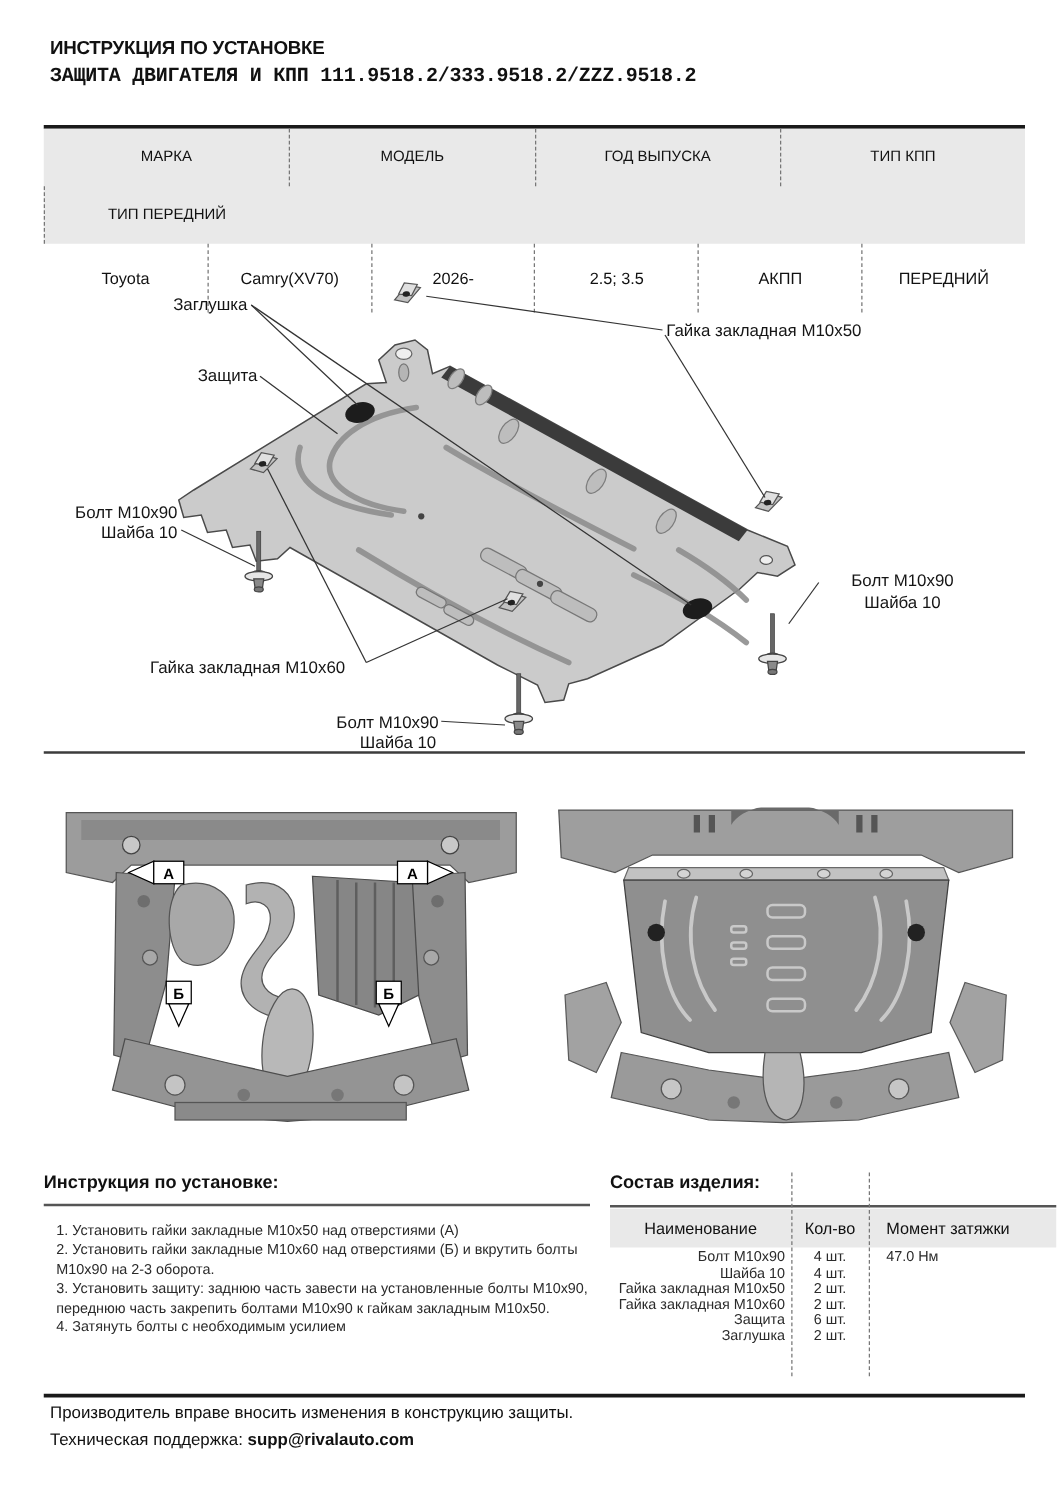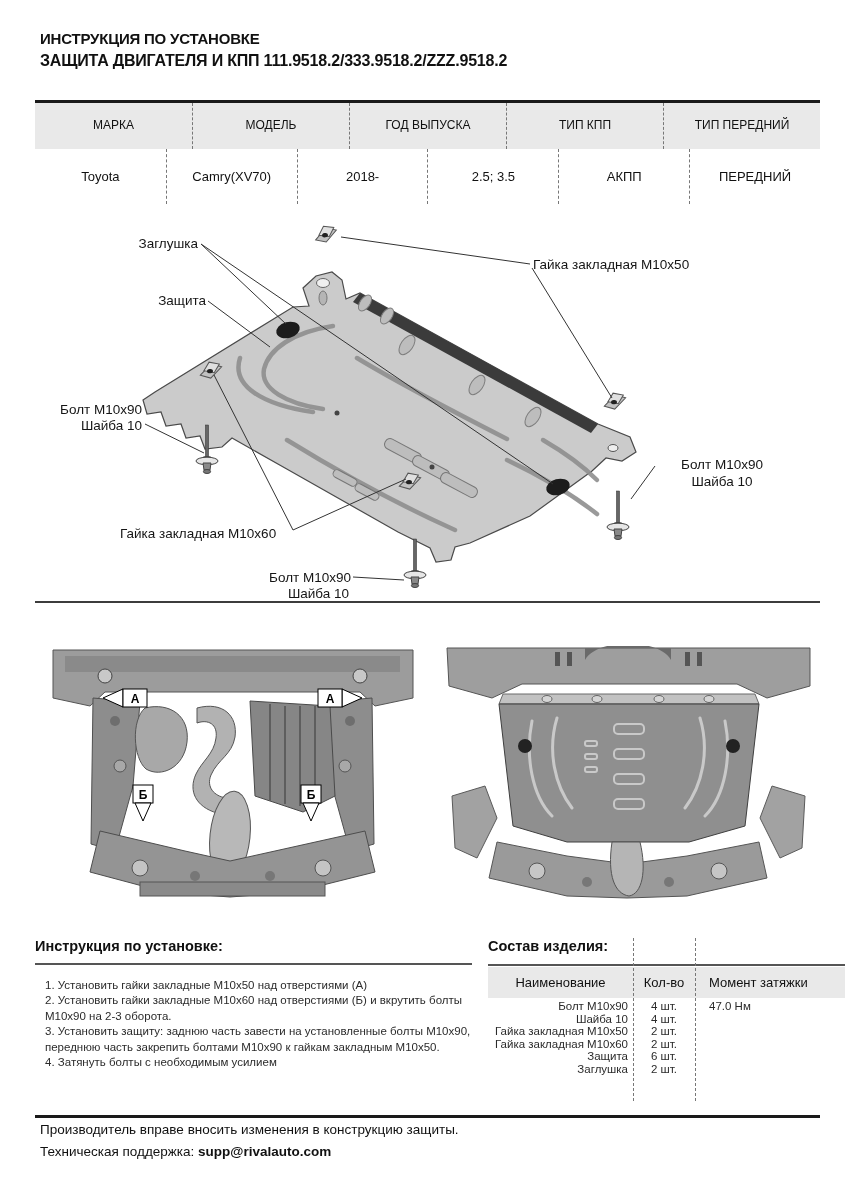--- a/index.html
+++ b/index.html
@@ -1,24 +1,24 @@
 <!DOCTYPE html>
 <html><head>
 <meta charset="utf-8">
 <style>
   html,body{margin:0;padding:0;background:#fff;}
   .page{position:relative;width:849px;height:1200px;background:#fff;overflow:hidden;
         font-family:"Liberation Sans",sans-serif;color:#111;}
   .abs{position:absolute;}
   
   .t1{left:40px;top:30px;font-size:15px;font-weight:600;letter-spacing:-0.2px;}
-  .t2{left:40px;top:52px;font-size:16px;font-weight:800;letter-spacing:-0.2px;}
+  .t2{left:40px;top:52px;font-size:16px;font-weight:800;letter-spacing:-0.2px;font-family:Liberation Mono, monospace;}
   
   .spec{left:35px;top:100px;width:785px;border-top:3px solid #1a1a1a;}
-  .spec .hdr{display:grid;grid-template-columns:repeat(5,1fr);background:#e9e9e9;}
+  .spec .hdr{display:grid;grid-template-columns:repeat(4,1fr);background:#e9e9e9;}
   .spec .row{display:grid;grid-template-columns:repeat(6,1fr);}
   .spec .cell{display:flex;align-items:center;justify-content:center;text-align:center;
               border-left:1px dashed #777;padding:2px 6px;box-sizing:border-box;}
   .spec .cell:first-child{border-left:none;}
   .spec .hdr .cell{height:46px;font-size:12px;line-height:1.15;}
   .spec .row .cell{height:55px;font-size:13px;}
   
   .divider{left:35px;top:601px;width:785px;height:2px;background:#3c3c3c;}
   .footline{left:35px;top:1115px;width:785px;height:3px;background:#1a1a1a;}
   
@@ -57,21 +57,21 @@
     <div class="hdr">
       <div class="cell">МАРКА</div>
       <div class="cell">МОДЕЛЬ</div>
       <div class="cell">ГОД ВЫПУСКА</div>
       <div class="cell">ТИП КПП</div>
       <div class="cell">ТИП ПЕРЕДНИЙ</div>
     </div>
     <div class="row">
       <div class="cell">Toyota</div>
       <div class="cell">Camry(XV70)</div>
-      <div class="cell">2018-</div>
+      <div class="cell">2026-</div>
       <div class="cell">2.5; 3.5</div>
       <div class="cell">АКПП</div>
       <div class="cell">ПЕРЕДНИЙ</div>
     </div>
   </div>
 
   <svg class="abs" style="left:35px;top:208px;" width="785" height="398" viewBox="0 0 785 398">
 
     <g>
       <path d="M274,98 L268,80 L281,68 L297,64 L307,72 L311,91 L325,85

